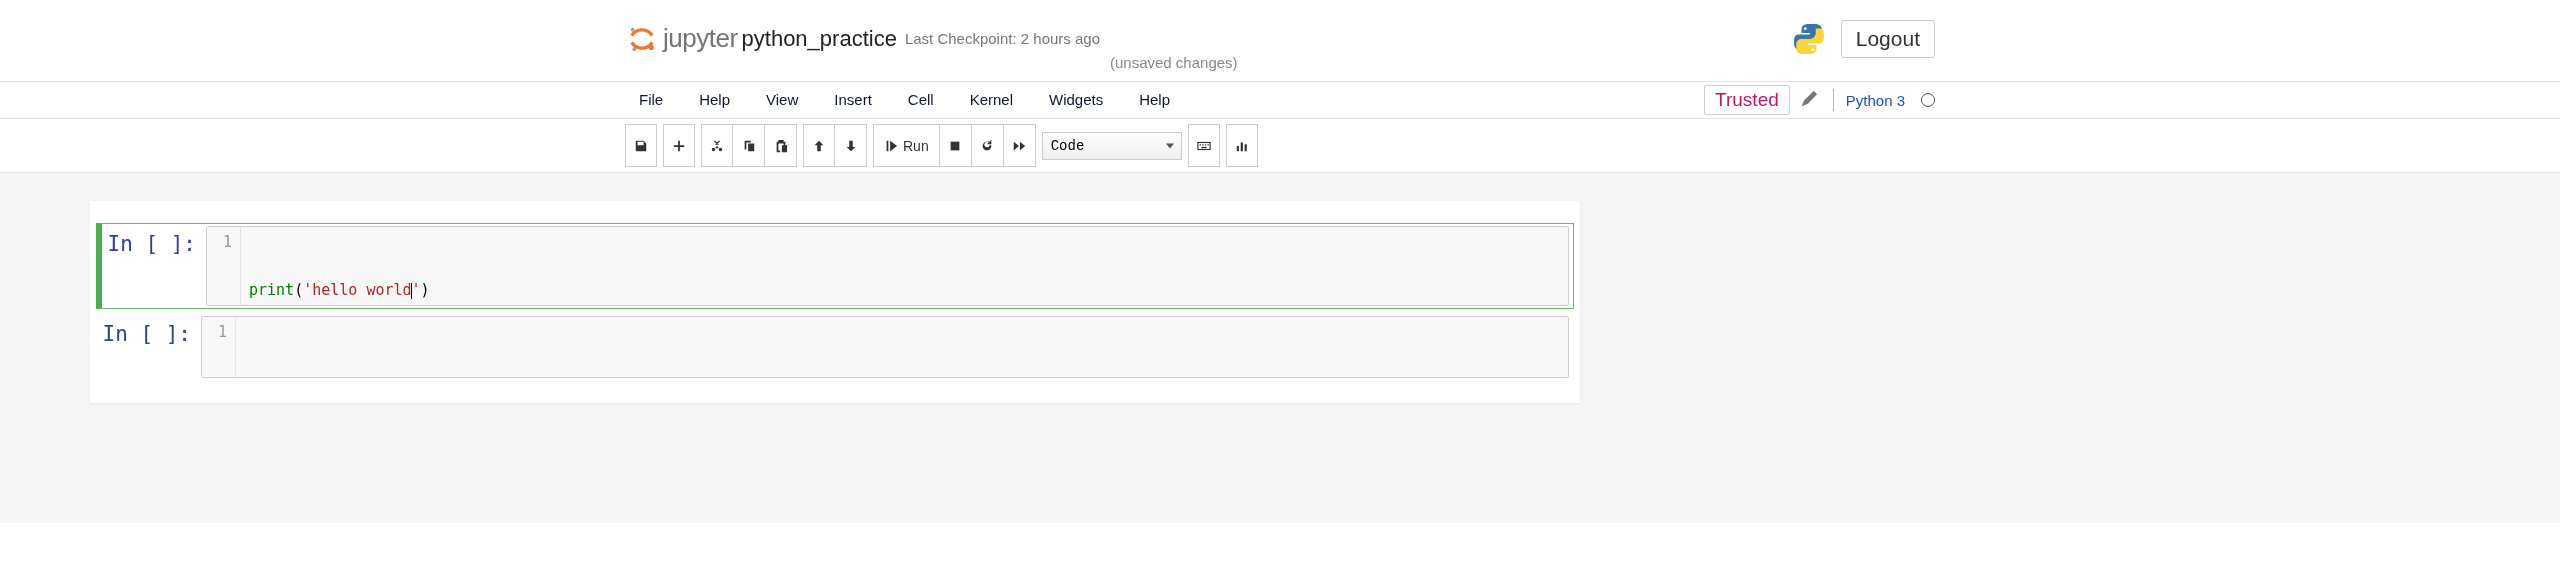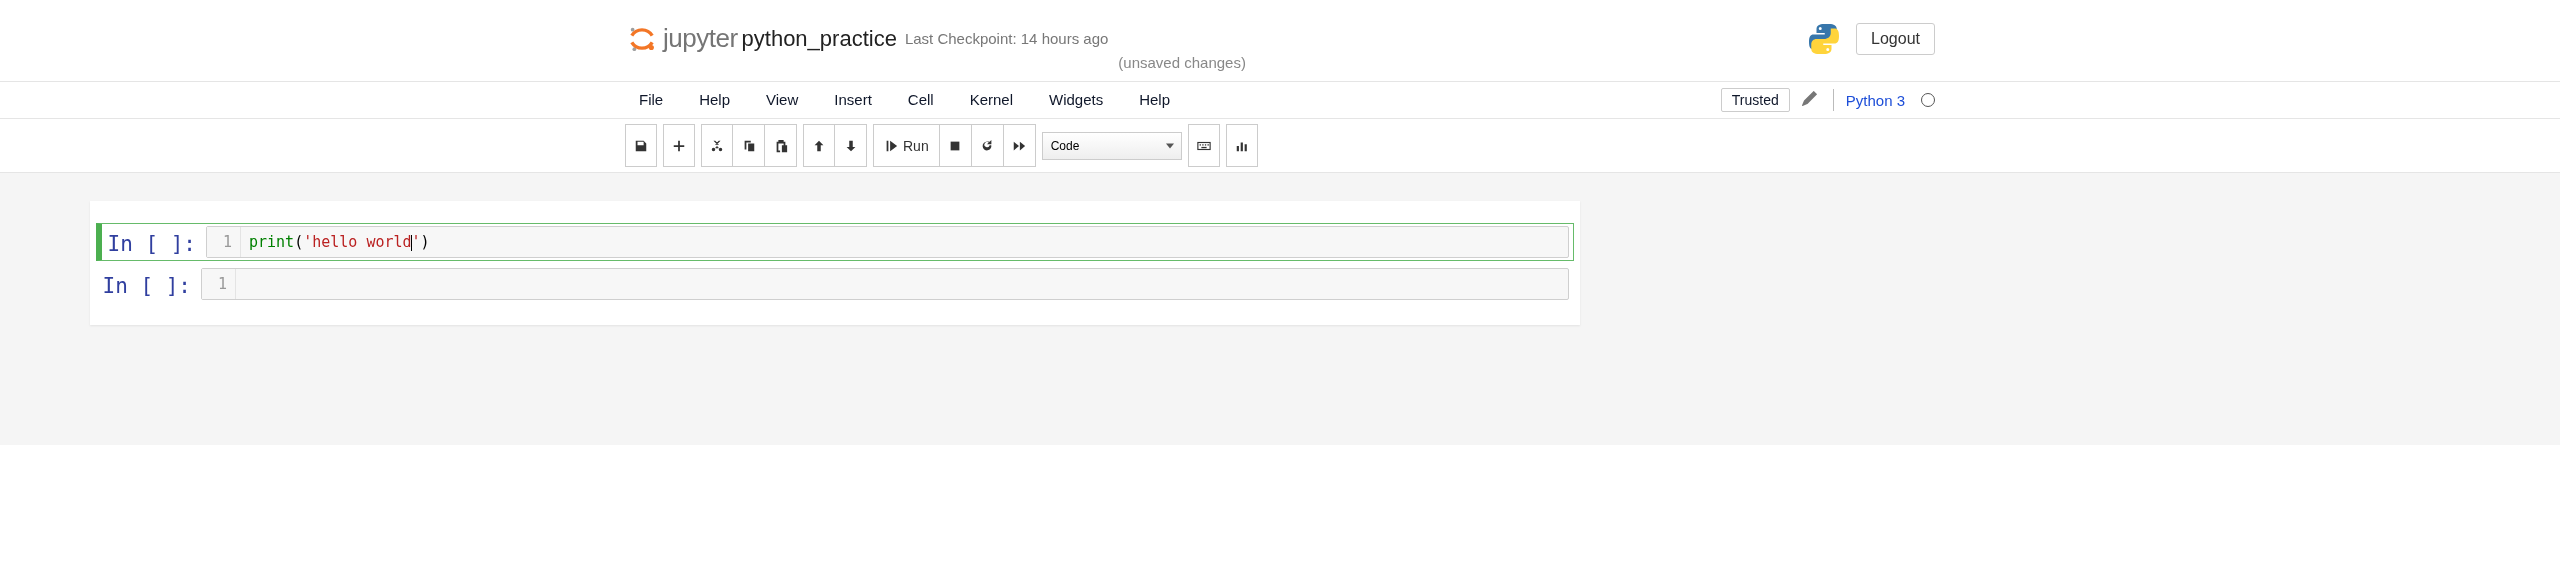--- a/index.html
+++ b/index.html
@@ -44,21 +44,21 @@
       font-weight: 400;
     }
     .checkpoint { color: #777; font-size: 15px; margin-right: 10px; }
     .autosave { color: #888; font-size: 15px; margin-top: 48px; }
     .header-right { margin-left: auto; display:flex; align-items:center; gap:14px; }
     .logout-btn {
       border: 1px solid #ccc;
       background: #fff;
       padding: 6px 14px;
       border-radius: 3px;
-      font-size: 16px;
+      font-size: 21px;
       cursor: pointer;
       color: #333;
     }
     .python-logo { width: 36px; height: 36px; }
     
     .menubar-wrap { border-bottom: 1px solid #e5e5e5; background:#fff; }
     .menubar {
       max-width: 1490px;
       margin: 0 auto;
       display: flex;
@@ -73,23 +73,23 @@
       color: #0f172a;
       cursor: pointer;
       line-height: 36px;
     }
     .menu-item:first-child { margin-left: 14px; }
     .menubar-right { margin-left: auto; display:flex; align-items:center; gap:8px; }
     .trusted-btn {
       border: 1px solid #ccc;
       background:#fff;
       padding: 3px 10px;
-      font-size: 14px;
+      font-size: 19px;
       border-radius: 2px;
-      color:#0f172a;
+      color:#be185d;
       cursor:pointer;
     }
     .edit-icon { color:#777; cursor:pointer; padding: 0 4px; }
     .divider { width:1px; height:22px; background:#bbb; margin: 0 4px; }
     .kernel-name { font-size:15px; color:#1d4ed8; padding-right:4px; }
     .kernel-circle {
       width: 14px; height:14px; border:1.5px solid #555; border-radius:50%;
       display:inline-block; margin-left:4px;
     }
     
@@ -116,25 +116,26 @@
       font-size:13px;
       color:#333;
     }
     .btn-group .tb-btn + .tb-btn { border-left: none; }
     .tb-btn svg { width:14px; height:14px; fill:#333; }
     .run-btn { gap:5px; padding: 0 10px; font-size:14px; }
     .cell-type-select {
       border: 1px solid #ccc;
       height: 28px;
       padding: 0 22px 0 8px;
-      font-size:12px;
+      font-size:14px;
       background: linear-gradient(#fff,#eee);
       appearance: none;
       position: relative;
       min-width: 140px;
+      font-family: Liberation Mono, monospace;
     }
     .select-wrap { position:relative; }
     .select-wrap::after {
       content:"";
       position:absolute;
       right:8px; top:50%;
       width:0;height:0;
       border-left:4px solid transparent;
       border-right:4px solid transparent;
       border-top:5px solid #555;
@@ -189,20 +190,21 @@
       padding: 6px 8px;
       border-right:1px solid #e4e4e4;
       min-width: 34px;
     }
     .code-line {
       font-family: monospace;
       font-size:15px;
       padding: 6px 8px;
       white-space: pre;
       position:relative;
+      margin-top:48px;
     }
     .tok-builtin { color: #008000; }
     .tok-str { color: #ba2121; }
     .tok-punc { color: #000; }
     .cursor {
       display:inline-block;
       width:1px;
       height:16px;
       background:#000;
       vertical-align:middle;
@@ -218,21 +220,21 @@
       <svg class="logo-svg" viewBox="0 0 40 40">
         <circle cx="9" cy="9" r="2.2" fill="#9e9e9e"></circle>
         <circle cx="31" cy="30" r="3" fill="#f37626"></circle>
         <circle cx="11" cy="32" r="2.2" fill="#9e9e9e"></circle>
         <path d="M 8 16 A 14 14 0 0 1 32 16" stroke="#f37626" stroke-width="4" fill="none"></path>
         <path d="M 8 24 A 14 14 0 0 0 32 24" stroke="#f37626" stroke-width="4" fill="none"></path>
       </svg>
       <span class="logo-text">jupyter</span>
     </div>
     <span class="nb-name">python_practice</span>
-    <span class="checkpoint">Last Checkpoint: 14 hours ago</span>
+    <span class="checkpoint">Last Checkpoint: 2 hours ago</span>
     <span class="autosave">(unsaved changes)</span>
     <div class="header-right">
       <svg class="python-logo" viewBox="0 0 48 48">
         <path d="M24 4c-6 0-10 2-10 7v5h11v2H10c-4 0-6 3-6 10s2 10 6 10h5v-6c0-5 4-8 9-8h10c4 0 7-3 7-7V11c0-5-4-7-10-7h-7zm-5 4a2 2 0 110 4 2 2 0 010-4z" fill="#3776ab"></path>
         <path d="M24 44c6 0 10-2 10-7v-5H23v-2h15c4 0 6-3 6-10s-2-10-6-10h-5v6c0 5-4 8-9 8H14c-4 0-7 3-7 7v6c0 5 4 7 10 7h7zm5-4a2 2 0 110-4 2 2 0 010 4z" fill="#ffd43b"></path>
       </svg>
       <button class="logout-btn">Logout</button>
     </div>
   </div>
 </div>

